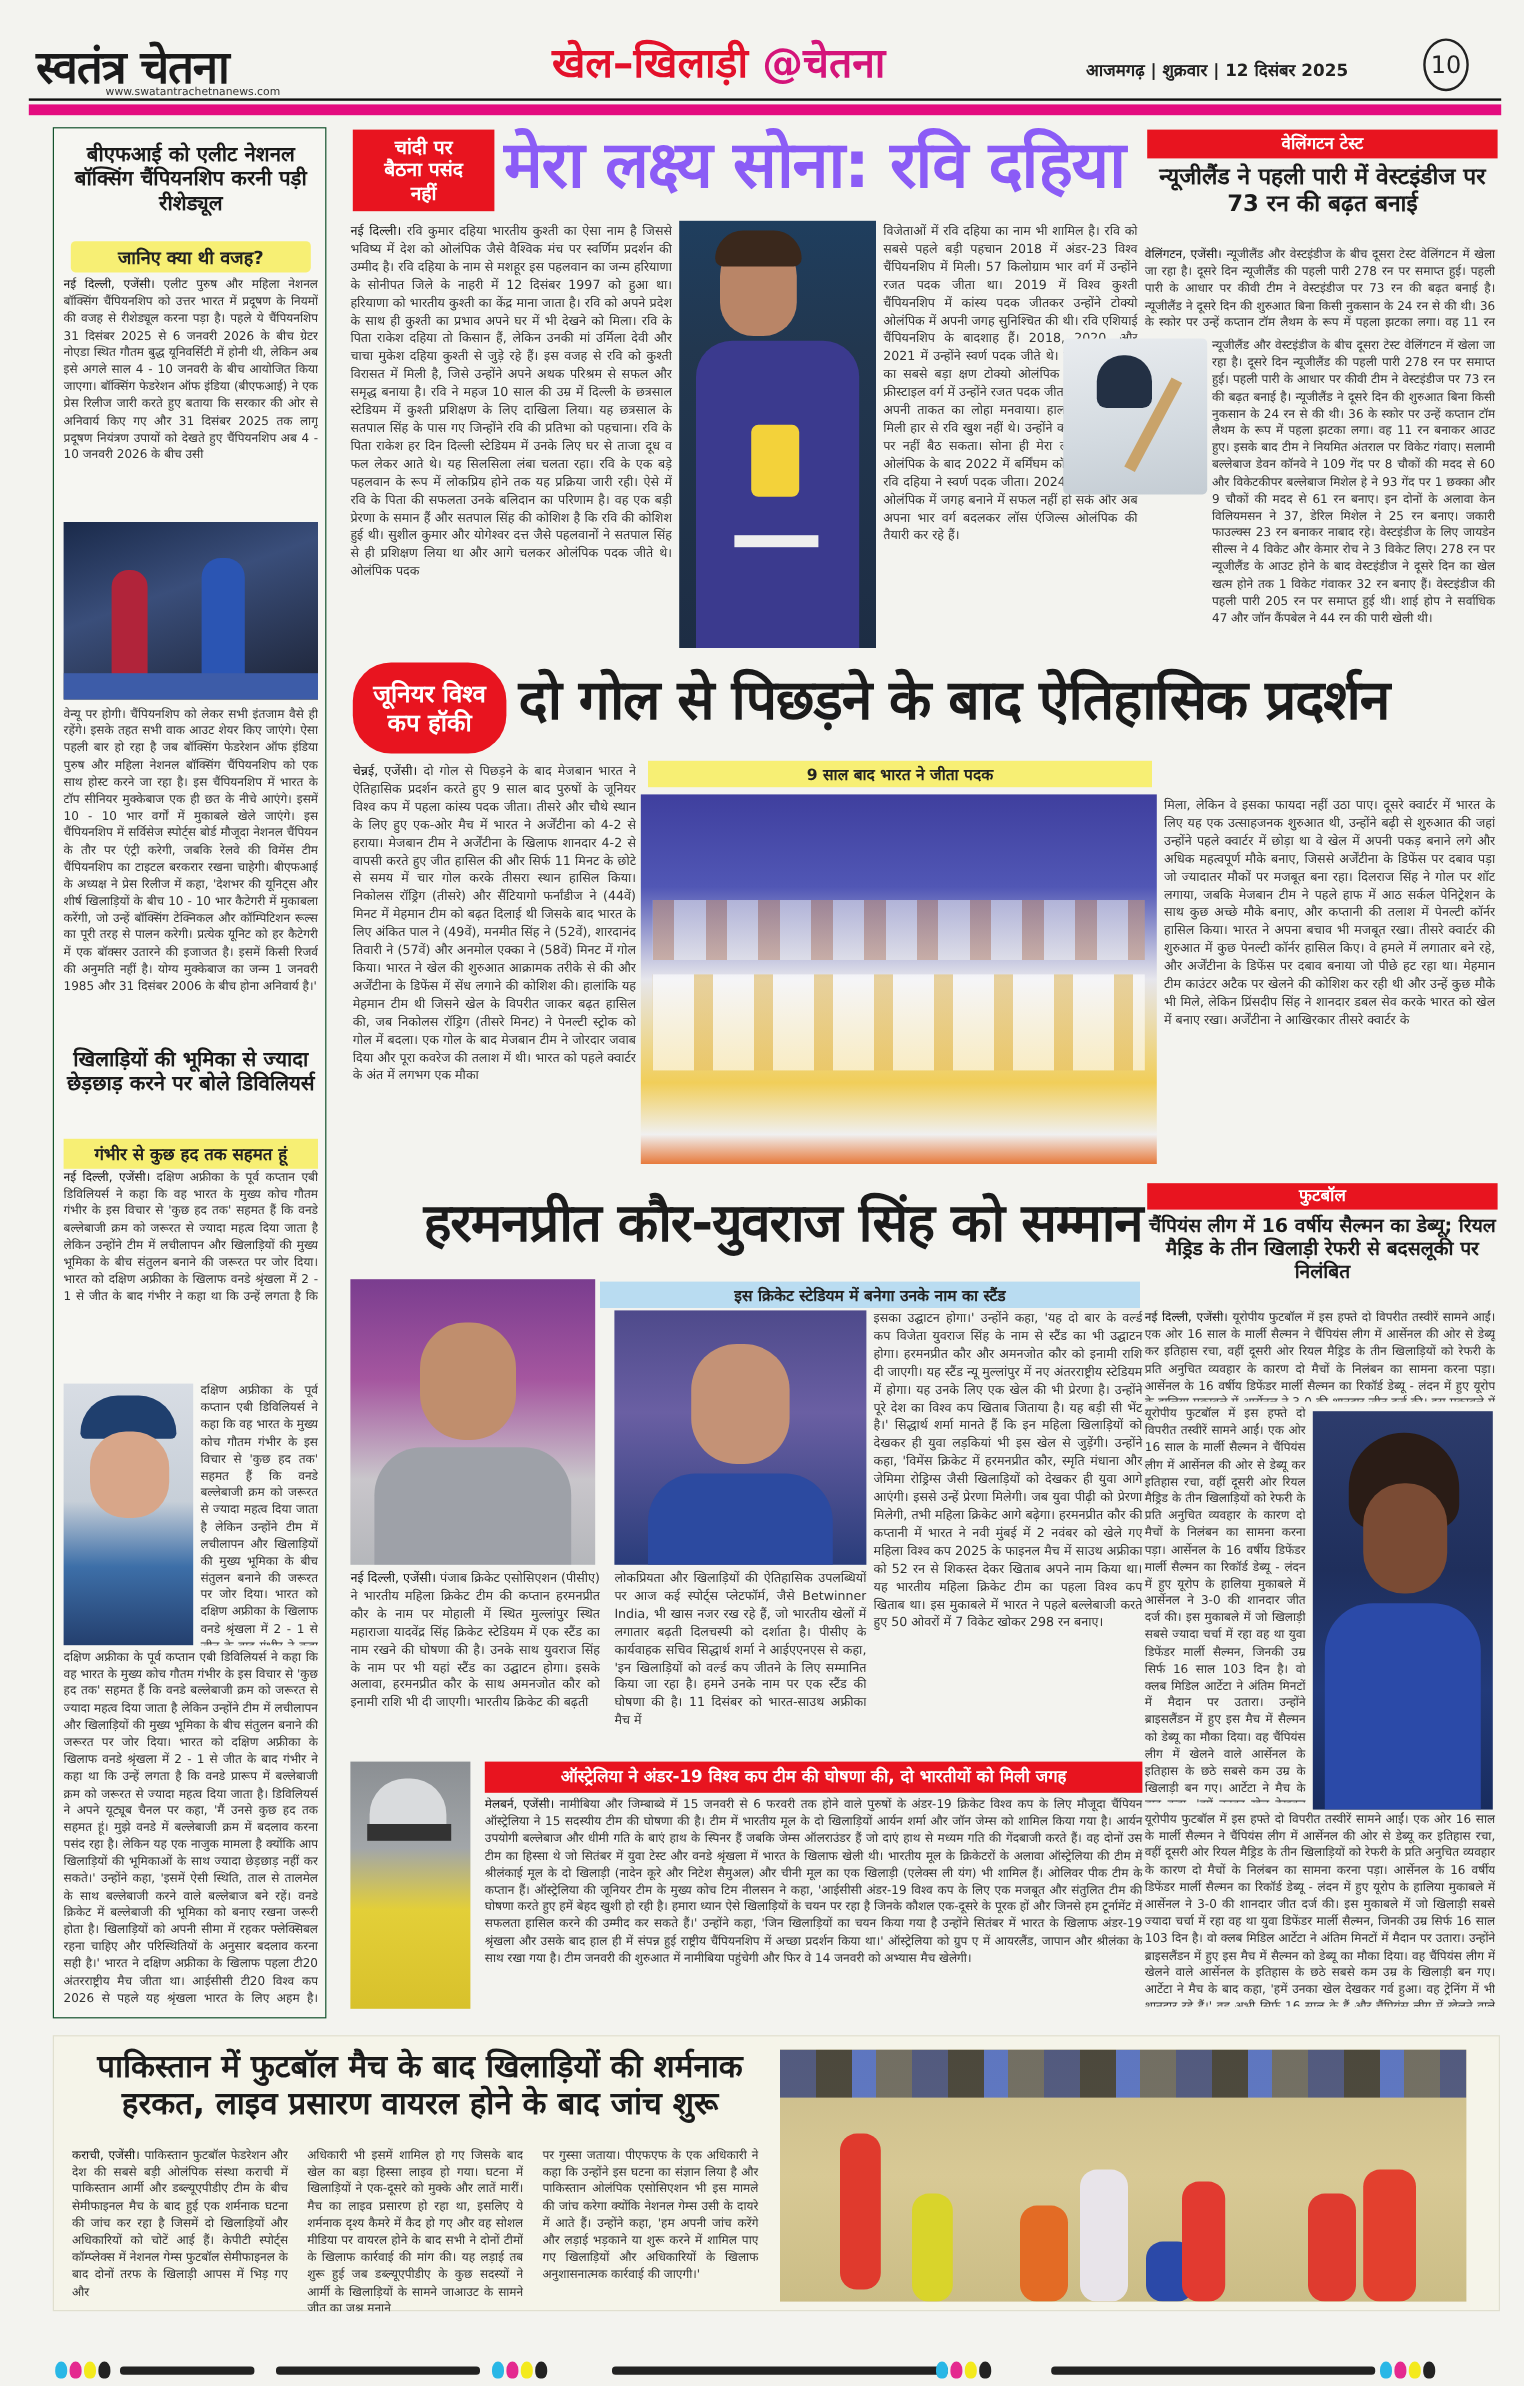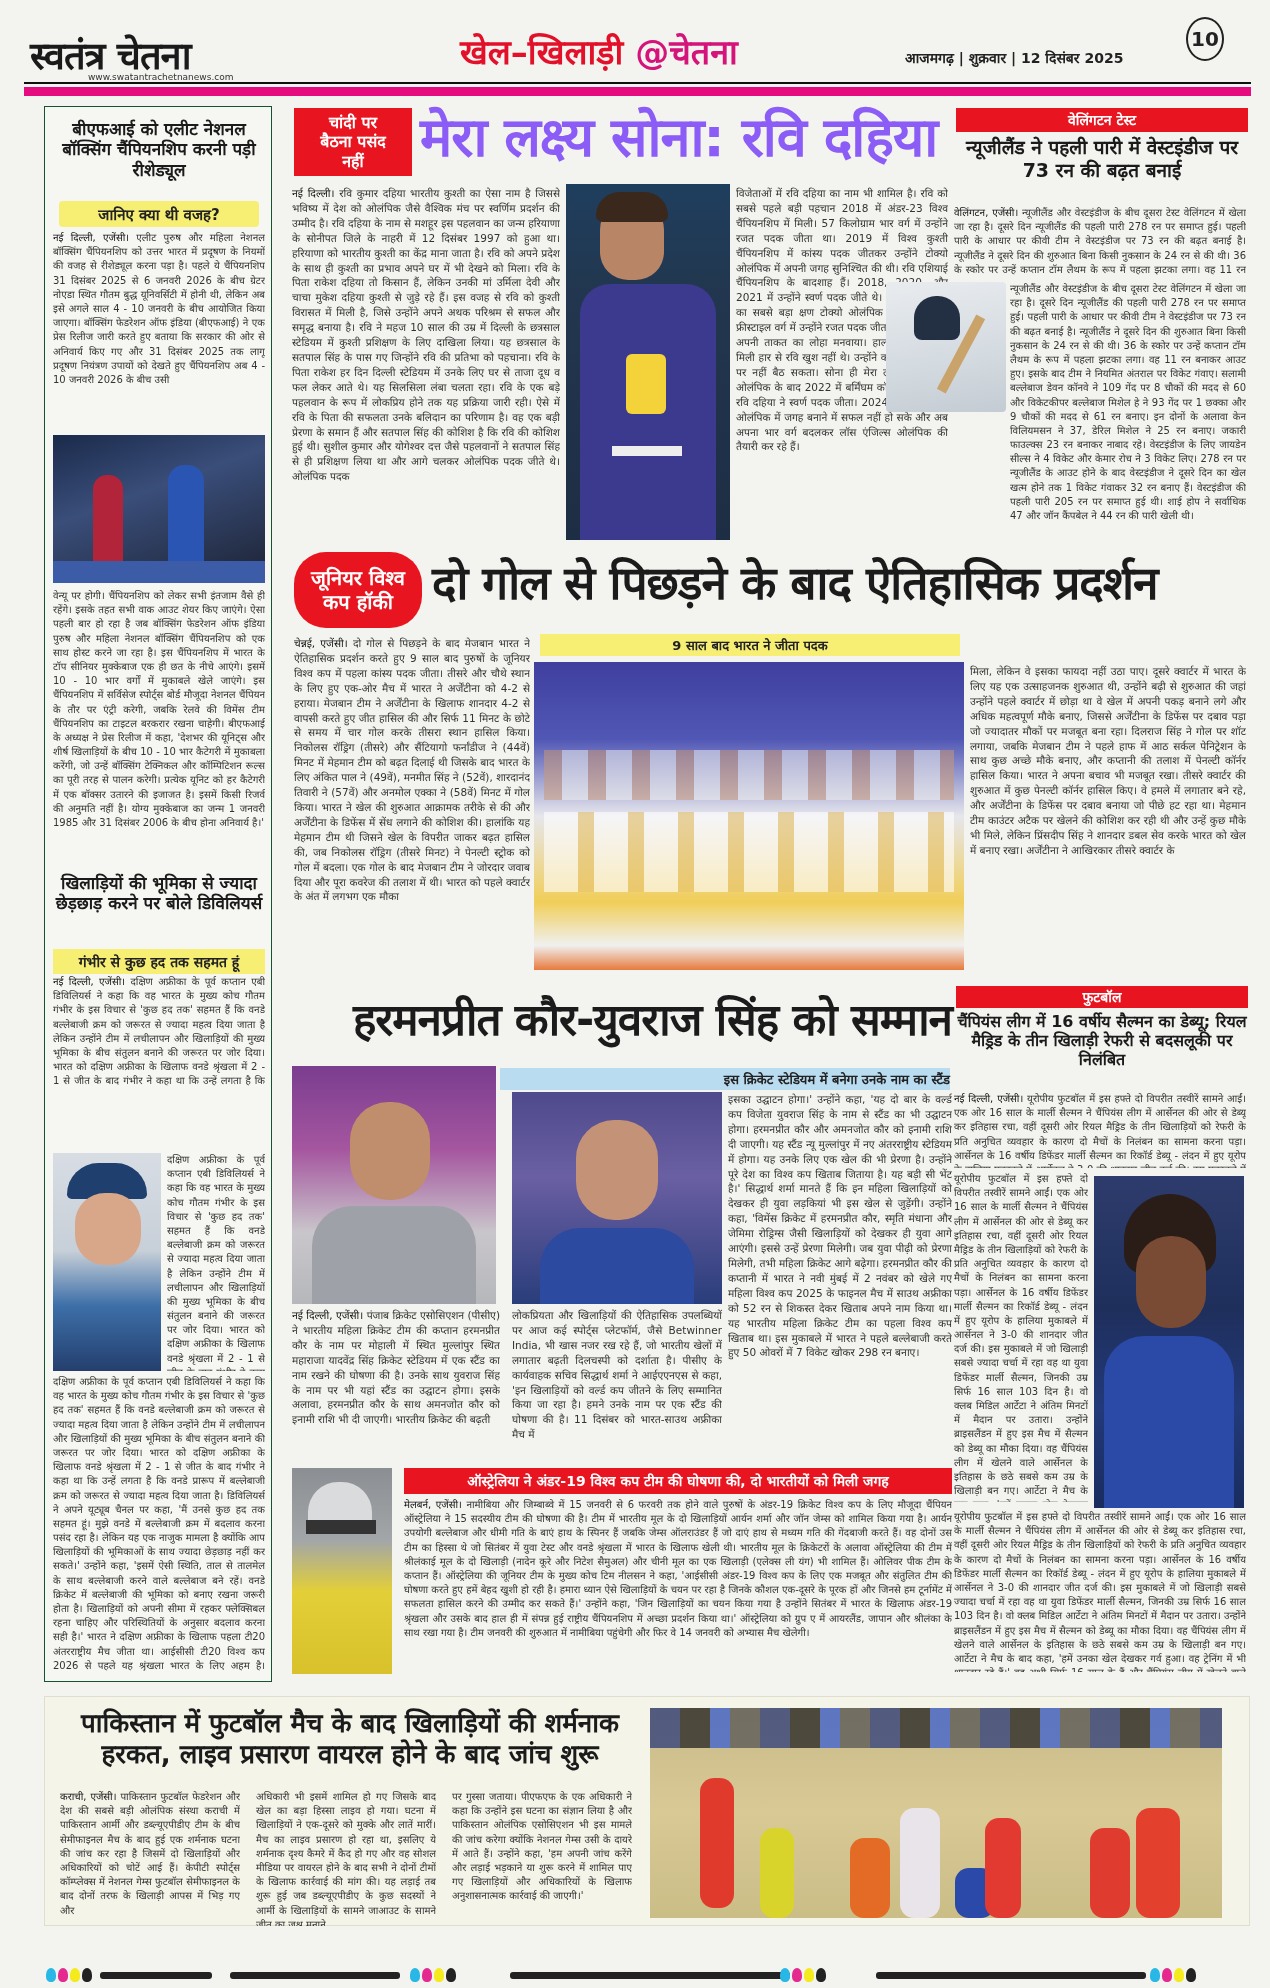--- a/index.html
+++ b/index.html
@@ -4,21 +4,21 @@
 <style>
   * { box-sizing: border-box; margin: 0; padding: 0; }
   body { width: 1270px; height: 1988px; background: #f3f3ef; font-family: "DejaVu Sans", sans-serif; color: #222; position: relative; overflow: hidden; }
   .abs { position: absolute; }
   
   .logo { left: 30px; top: 28px; font-family: "DejaVu Serif", serif; font-weight: 900; font-size: 38px; letter-spacing: -1px; color: #1a1a1a; }
   .logo-url { left: 88px; top: 72px; font-size: 9px; color: #333; }
   .section-title { left: 460px; top: 28px; font-family: "DejaVu Sans", sans-serif; font-weight: 700; font-size: 34px; color: #e3102a; }
   .section-title .at { color: #d4147a; }
   .dateline { left: 905px; top: 48px; font-size: 14px; font-weight: bold; color: #222; }
-  .page-no { left: 1186px; top: 17px; width: 38px; height: 44px; border: 2px solid #222; border-radius: 50%; font-weight: 700; font-size: 20px; text-align: center; line-height: 40px; }
+  .page-no { left: 1186px; top: 32px; width: 38px; height: 44px; border: 2px solid #222; border-radius: 50%; font-weight: 400; font-size: 20px; text-align: center; line-height: 40px; }
   .rule-black { left: 24px; top: 82px; width: 1227px; height: 2px; background: #111; }
   .rule-pink { left: 24px; top: 87px; width: 1227px; height: 9px; background: #e40c7f; }
   
   .colbox { border: 1px solid #14532d; }
   .redtag { background: #e8141f; color: #fff; font-weight: bold; text-align: center; display: flex; align-items: center; justify-content: center; line-height: 1.2; }
   .headline { font-weight: 900; color: #1b1b1b; text-align: center; line-height: 1.2; }
   .kicker-yellow { background: #f7ef74; font-weight: bold; text-align: center; color: #222; }
   .kicker-blue { background: #b9dcf1; font-weight: bold; text-align: center; color: #222; }
   .body-text { font-size: 10.5px; line-height: 1.42; color: #333; text-align: justify; overflow: hidden; }
   .photo { overflow: hidden; }
@@ -103,21 +103,21 @@
   <span class="dateline-city">चेन्नई, एजेंसी।</span>
   <span>दो गोल से पिछड़ने के बाद मेजबान भारत ने ऐतिहासिक प्रदर्शन करते हुए 9 साल बाद पुरुषों के जूनियर विश्व कप में पहला कांस्य पदक जीता। तीसरे और चौथे स्थान के लिए हुए एक-ओर मैच में भारत ने अर्जेंटीना को 4-2 से हराया। मेजबान टीम ने अर्जेंटीना के खिलाफ शानदार 4-2 से वापसी करते हुए जीत हासिल की और सिर्फ 11 मिनट के छोटे से समय में चार गोल करके तीसरा स्थान हासिल किया। निकोलस रॉड्रिग (तीसरे) और सैंटियागो फर्नांडीज ने (44वें) मिनट में मेहमान टीम को बढ़त दिलाई थी जिसके बाद भारत के लिए अंकित पाल ने (49वें), मनमीत सिंह ने (52वें), शारदानंद तिवारी ने (57वें) और अनमोल एक्का ने (58वें) मिनट में गोल किया। भारत ने खेल की शुरुआत आक्रामक तरीके से की और अर्जेंटीना के डिफेंस में सेंध लगाने की कोशिश की। हालांकि यह मेहमान टीम थी जिसने खेल के विपरीत जाकर बढ़त हासिल की, जब निकोलस रॉड्रिग (तीसरे मिनट) ने पेनल्टी स्ट्रोक को गोल में बदला। एक गोल के बाद मेजबान टीम ने जोरदार जवाब दिया और पूरा कवरेज की तलाश में थी। भारत को पहले क्वार्टर के अंत में लगभग एक मौका</span>
 </div>
 <div class="abs photo" style="left:534px; top:662px; width:430px; height:308px; background:linear-gradient(180deg,#3f3f9e 0%,#5157b5 25%,#e6e6ec 50%,#f1ce59 78%,#f0f0f0 92%,#e77a3c 100%);">
   <div style="position:absolute; left:10px; top:88px; width:410px; height:50px; background:repeating-linear-gradient(90deg,#c89878 0 18px,#eee 18px 44px);opacity:.55;"></div>
   <div style="position:absolute; left:10px; top:150px; width:410px; height:80px; background:repeating-linear-gradient(90deg,#ffffff 0 34px,#e7c26a 34px 50px);opacity:.6;"></div>
 </div>
 <div class="abs body-text" style="left:970px; top:664px; width:276px; height:310px;">मिला, लेकिन वे इसका फायदा नहीं उठा पाए। दूसरे क्वार्टर में भारत के लिए यह एक उत्साहजनक शुरुआत थी, उन्होंने बढ़ी से शुरुआत की जहां उन्होंने पहले क्वार्टर में छोड़ा था वे खेल में अपनी पकड़ बनाने लगे और अधिक महत्वपूर्ण मौके बनाए, जिससे अर्जेंटीना के डिफेंस पर दबाव पड़ा जो ज्यादातर मौकों पर मजबूत बना रहा। दिलराज सिंह ने गोल पर शॉट लगाया, जबकि मेजबान टीम ने पहले हाफ में आठ सर्कल पेनिट्रेशन के साथ कुछ अच्छे मौके बनाए, और कप्तानी की तलाश में पेनल्टी कॉर्नर हासिल किया। भारत ने अपना बचाव भी मजबूत रखा। तीसरे क्वार्टर की शुरुआत में कुछ पेनल्टी कॉर्नर हासिल किए। वे हमले में लगातार बने रहे, और अर्जेंटीना के डिफेंस पर दबाव बनाया जो पीछे हट रहा था। मेहमान टीम काउंटर अटैक पर खेलने की कोशिश कर रही थी और उन्हें कुछ मौके भी मिले, लेकिन प्रिंसदीप सिंह ने शानदार डबल सेव करके भारत को खेल में बनाए रखा। अर्जेंटीना ने आखिरकार तीसरे क्वार्टर के</div>
 
 <div class="abs headline" style="left:292px; top:994px; width:660px; font-size:44px; text-align:right; letter-spacing:-1px;">हरमनप्रीत कौर-युवराज सिंह को सम्मान</div>
-<div class="abs kicker-blue" style="left:500px; top:1068px; width:450px; font-size:13px; padding:2px 0;text-align:right;">इस क्रिकेट स्टेडियम में बनेगा उनके नाम का स्टैंड</div>
+<div class="abs kicker-blue" style="left:500px; top:1068px; width:450px; font-size:13px; padding:2px 0;">इस क्रिकेट स्टेडियम में बनेगा उनके नाम का स्टैंड</div>
 <div class="abs photo" style="left:292px; top:1066px; width:204px; height:238px; background:linear-gradient(180deg,#7a3d8f 0%,#a5569f 35%,#c9c6cb 70%,#b5b7bb 100%);">
   <div style="position:absolute; left:58px; top:36px; width:80px; height:98px; background:#c08e6d; border-radius:38px;"></div>
   <div style="position:absolute; left:20px; top:140px; width:164px; height:98px; background:#9ea1a8; border-radius:40px 40px 0 0;"></div>
 </div>
 <div class="abs photo" style="left:512px; top:1092px; width:210px; height:212px; background:linear-gradient(180deg,#4e4a8b 0%,#6a5fa3 40%,#2a3d7b 100%);">
   <div style="position:absolute; left:64px; top:28px; width:82px; height:100px; background:#c49276; border-radius:38px;"></div>
   <div style="position:absolute; left:28px; top:136px; width:154px; height:76px; background:#2c4aa0; border-radius:40px 40px 0 0;"></div>
 </div>
 <div class="abs body-text" style="left:292px; top:1308px; width:208px; height:146px;">
   <span class="dateline-city">नई दिल्ली, एजेंसी।</span>

